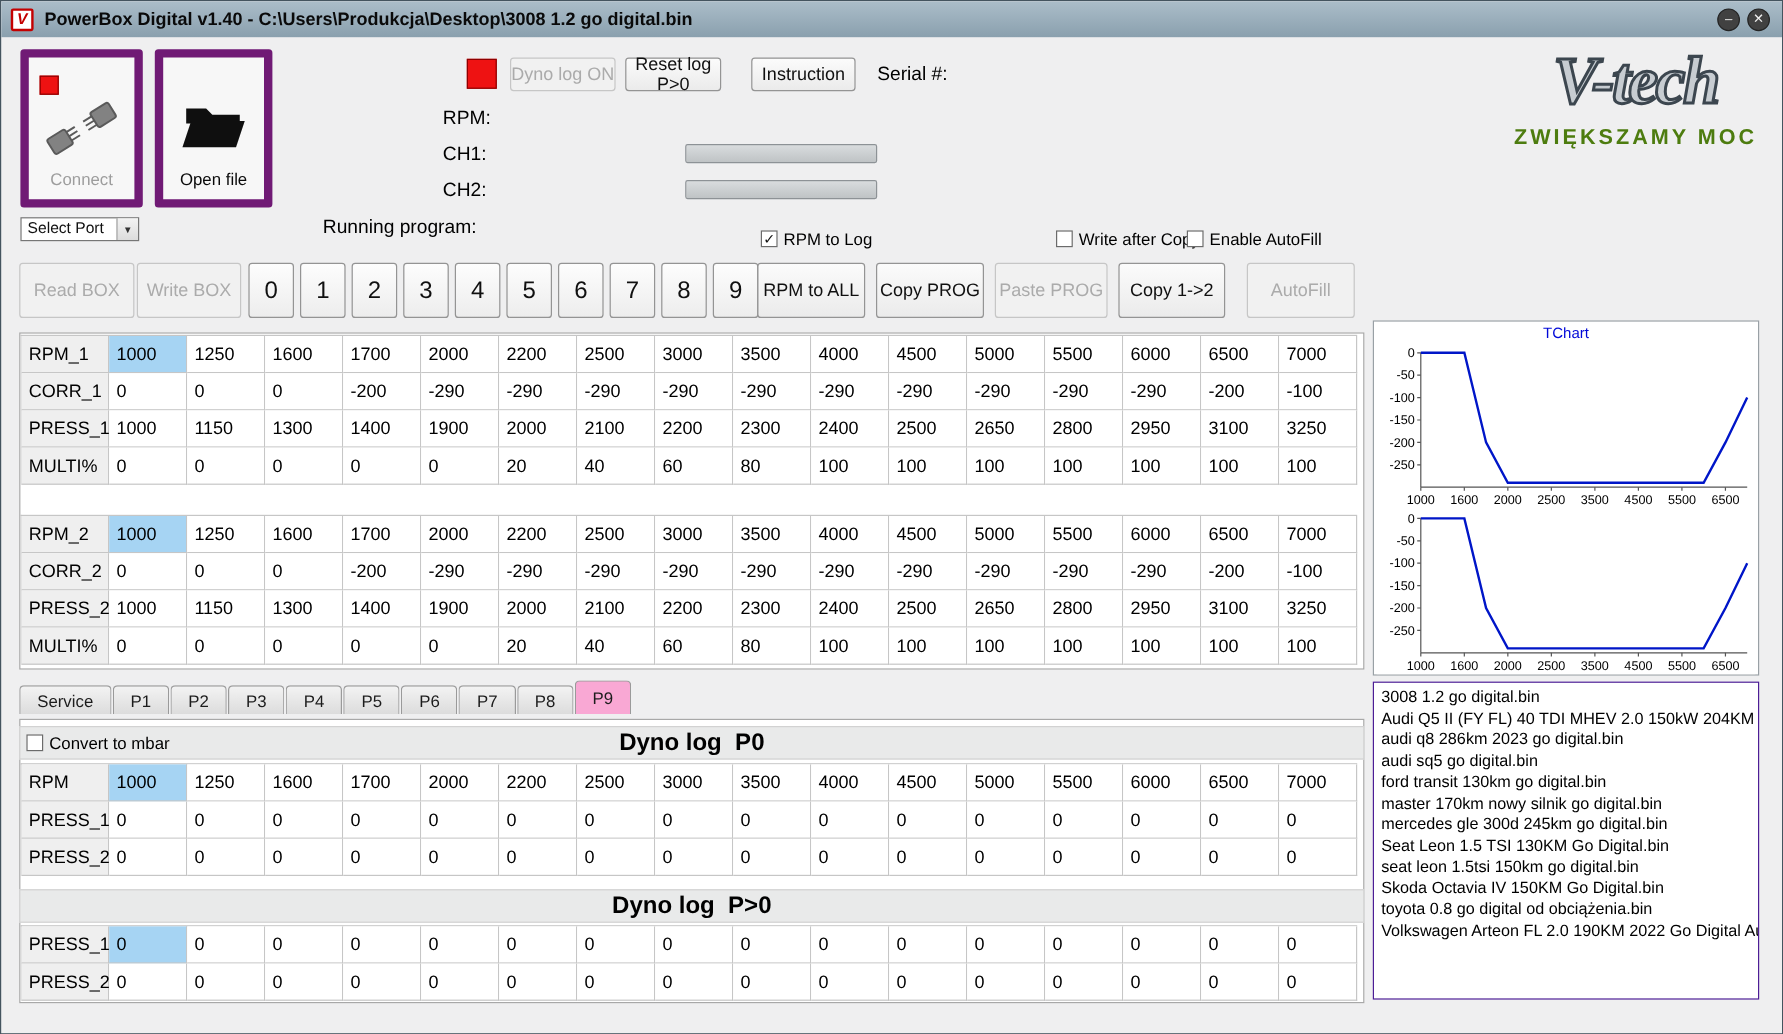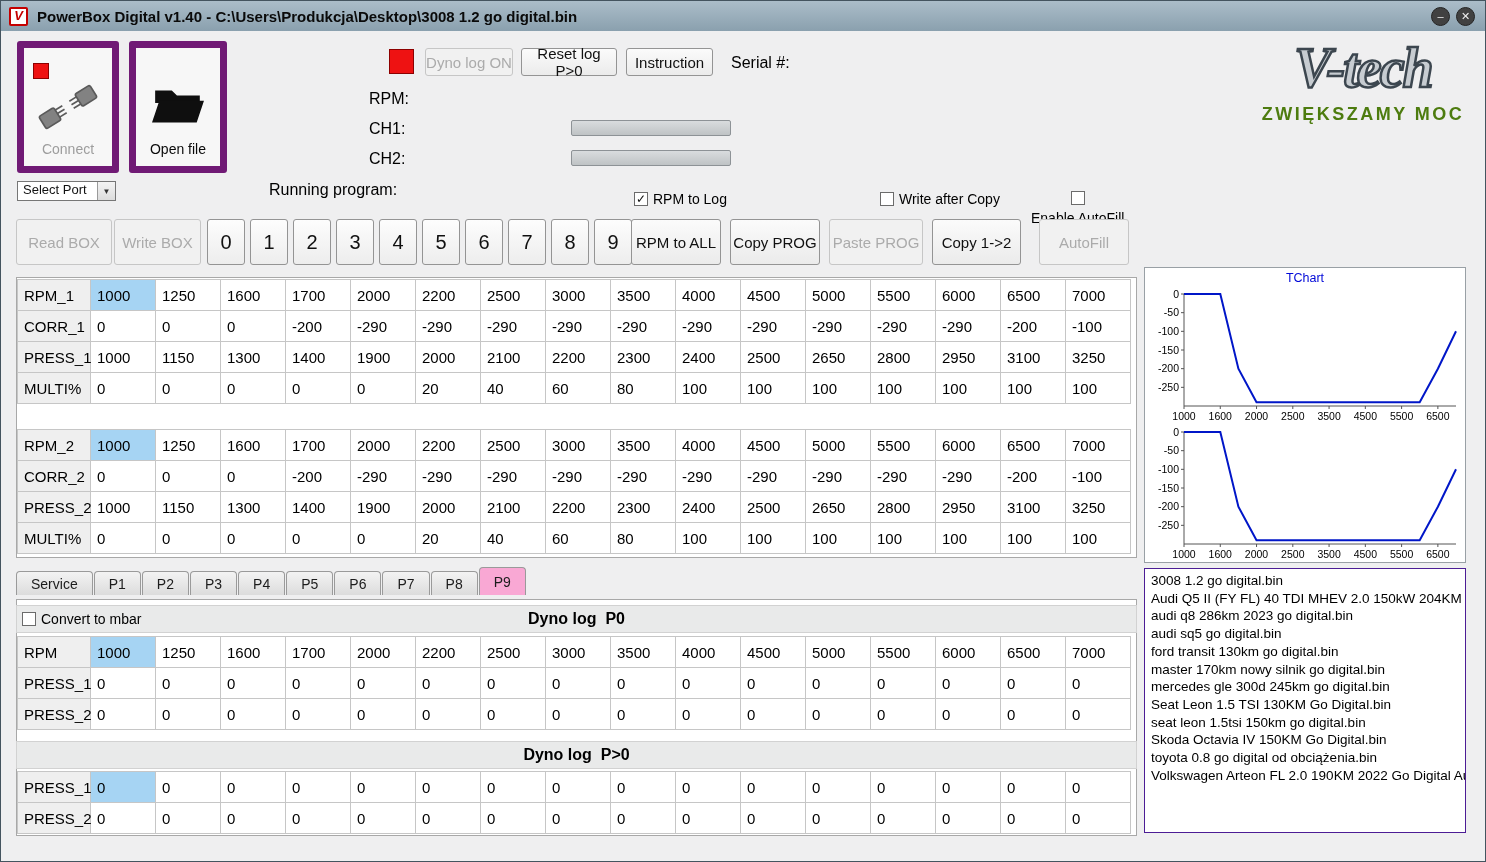--- a/index.html
+++ b/index.html
@@ -29,21 +29,21 @@
   .redbox{position:absolute;background:#ee1212;border:1px solid #8d0000;}
   #connRed{left:9px;top:15px;width:16px;height:16px;}
   #dynoRed{left:388px;top:48px;width:25px;height:25px;}
 
   
   .btn{position:absolute;background:linear-gradient(180deg,#fbfbfb,#ebebeb);border:1px solid #949494;
        border-radius:3px;font-family:inherit;font-size:15px;color:#101010;display:flex;align-items:center;
        justify-content:center;cursor:pointer;}
   .btn.dis{color:#ababab;border-color:#c6c6c6;background:#f1f1f1;cursor:default;}
   #dynoLogBtn{left:424px;top:47px;width:88px;height:28px;}
-  #resetLogBtn{left:520px;top:47px;width:96px;height:28px;}
+  #resetLogBtn{left:520px;top:47px;width:80px;height:28px;}
   #instructionBtn{left:625px;top:47px;width:87px;height:28px;}
   #readBoxBtn{left:15px;top:218px;width:96px;height:46px;}
   #writeBoxBtn{left:113px;top:218px;width:87px;height:46px;}
   #rpmAllBtn{left:630px;top:218px;width:90px;height:46px;}
   #copyProgBtn{left:729px;top:218px;width:90px;height:46px;}
   #pasteProgBtn{left:828px;top:218px;width:94px;height:46px;}
   #copy12Btn{left:931px;top:218px;width:89px;height:46px;}
   #autofillBtn{left:1038px;top:218px;width:90px;height:46px;}
   .digits{position:absolute;left:206px;top:218px;display:flex;gap:5px;}
   .digit{position:static;width:38px;height:46px;font-size:20px;background:linear-gradient(180deg,#fdfdfd,#ededed);
@@ -66,21 +66,21 @@
           display:flex;align-items:flex-start;font-size:13px;padding-left:5px;cursor:pointer;color:#111;}
   .select .arrow{margin-left:auto;width:18px;height:100%;background:linear-gradient(#f3f3f3,#dcdcdc);
                  border-left:1px solid #9a9a9a;display:flex;align-items:center;justify-content:center;
                  font-size:8px;color:#333;}
 
   .check{position:absolute;display:flex;align-items:center;gap:5px;font-size:14px;color:#000;cursor:pointer;}
   .box{width:14px;height:14px;background:#fff;border:1px solid #6b6b6b;display:inline-flex;align-items:center;
        justify-content:center;font-size:12px;line-height:12px;color:#111;flex:0 0 auto;}
   #chkRpmLog{left:633px;top:190px;}
   #chkWrite{left:879px;top:190px;}
-  #chkAutofill{left:1030px;top:190px;flex-direction:column;}
+  #chkAutofill{left:988px;top:190px;}
   #chkMbar{left:21px;top:610px;z-index:3;}
 
   
   .logo{position:absolute;left:1253px;top:36px;width:218px;text-align:center;}
   .brand{font-family:"Liberation Serif",serif;font-size:56px;font-weight:bold;font-style:italic;
          color:#c7ccd1;-webkit-text-stroke:2.5px #3c464f;letter-spacing:-2px;line-height:62px;}
   .slogan{font-size:18px;font-weight:bold;letter-spacing:2.5px;color:#4d7c0f;margin-top:5px;}
 
   
   .panel{position:absolute;background:#fff;border:1px solid #a8a8a8;}
@@ -92,21 +92,21 @@
   #tableP0{left:16px;top:635px;}
   #tablePgt0{left:16px;top:770px;}
   .trow{display:flex;height:31px;}
   .tlabel{width:73px;background:#efefef;border-right:1px solid #c6c6c6;border-bottom:1px solid #c6c6c6;
           display:flex;align-items:center;padding-left:6px;font-size:15px;color:#000;}
   .tcell{width:65px;background:#fff;border-right:1px solid #c6c6c6;border-bottom:1px solid #c6c6c6;
          display:flex;align-items:center;padding-left:6px;font-size:15px;color:#000;cursor:text;}
   .tcell.hl{background:#a6d4f3;}
 
   .secHeader{position:absolute;left:15px;width:1121px;height:28px;background:#e9eaea;z-index:2;
-             display:flex;align-items:center;justify-content:center;font-size:16px;font-weight:bold;
+             display:flex;align-items:center;justify-content:center;font-size:20px;font-weight:bold;
              color:#000;white-space:pre;border:1px solid #d2d2d2;}
   #hdrP0{top:604px;}
   #hdrPgt0{top:740px;}
 
   
   .tabs{position:absolute;left:15px;top:566px;display:flex;gap:1px;align-items:flex-end;height:28px;z-index:3;}
   .tab{height:24px;padding:0 14px;background:linear-gradient(#f3f3f3,#dcdcdc);border:1px solid #9a9a9a;
        border-bottom:none;border-radius:4px 4px 0 0;font-size:14px;display:flex;align-items:center;color:#1c1c1c;cursor:pointer;}
   .tab.active{height:28px;background:#f9a8d4;}
 

